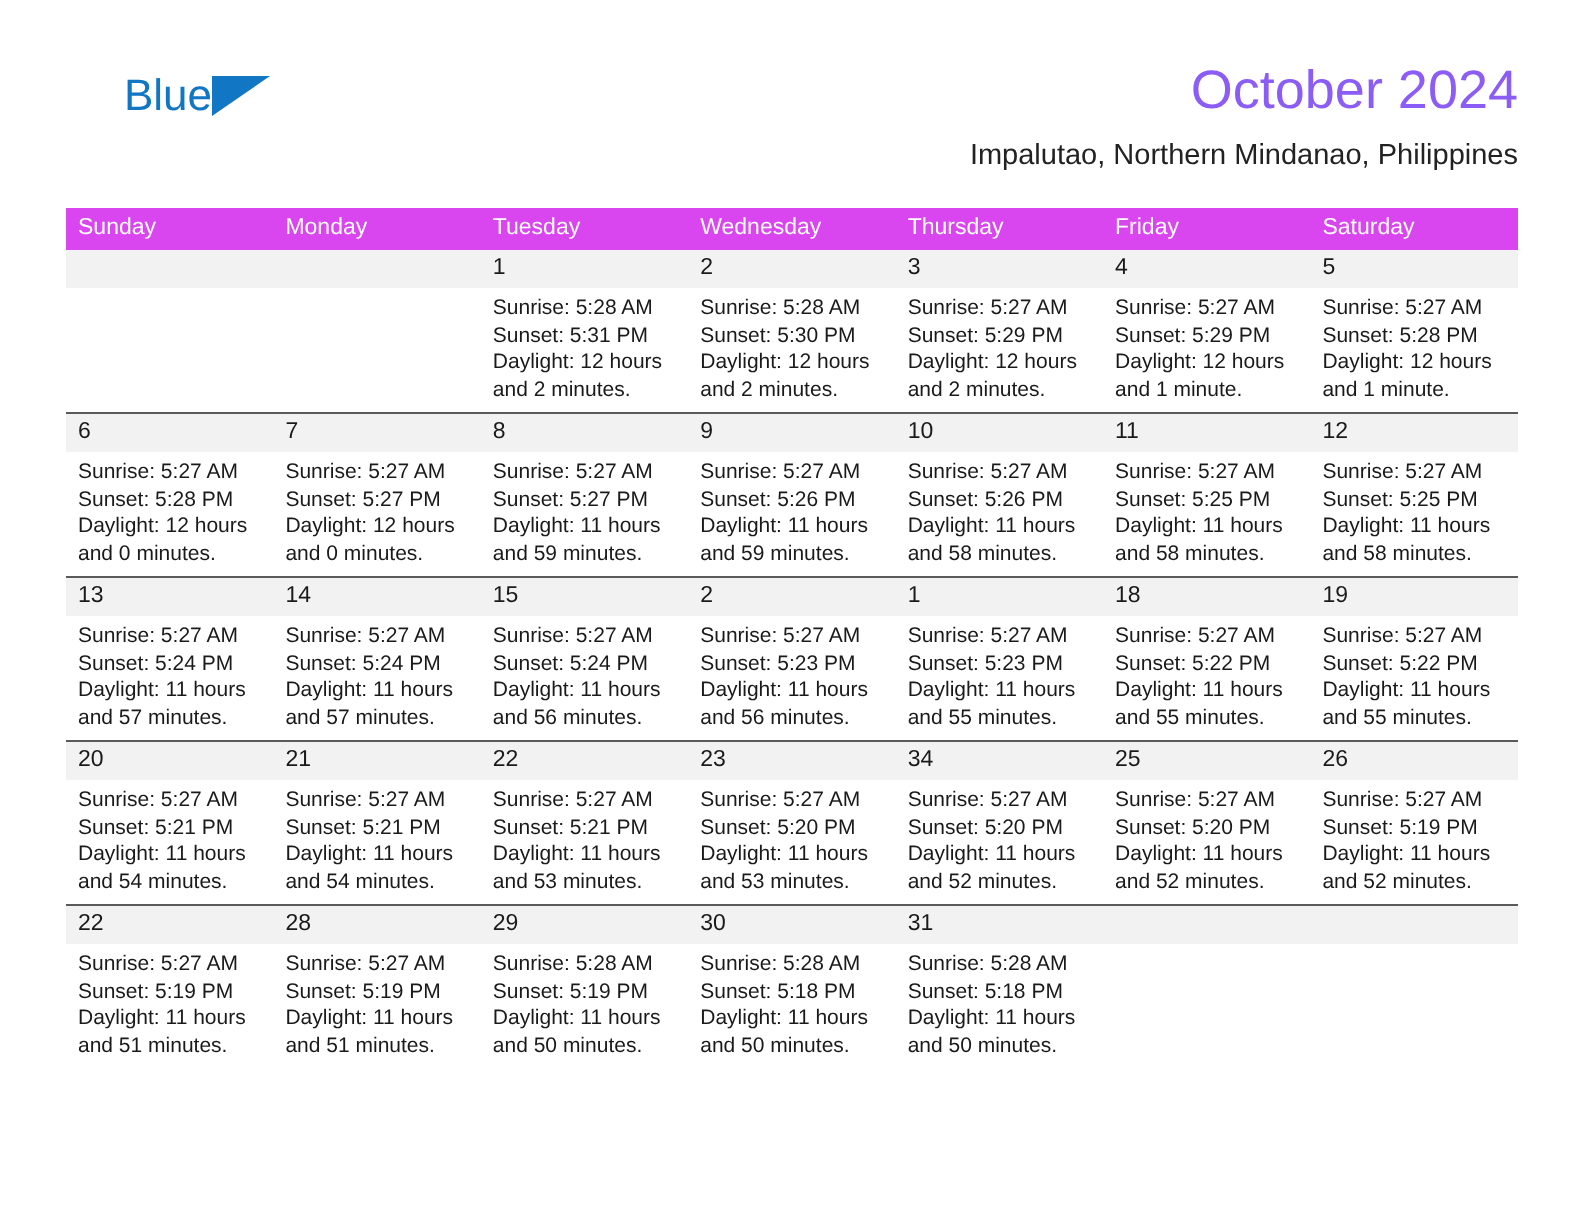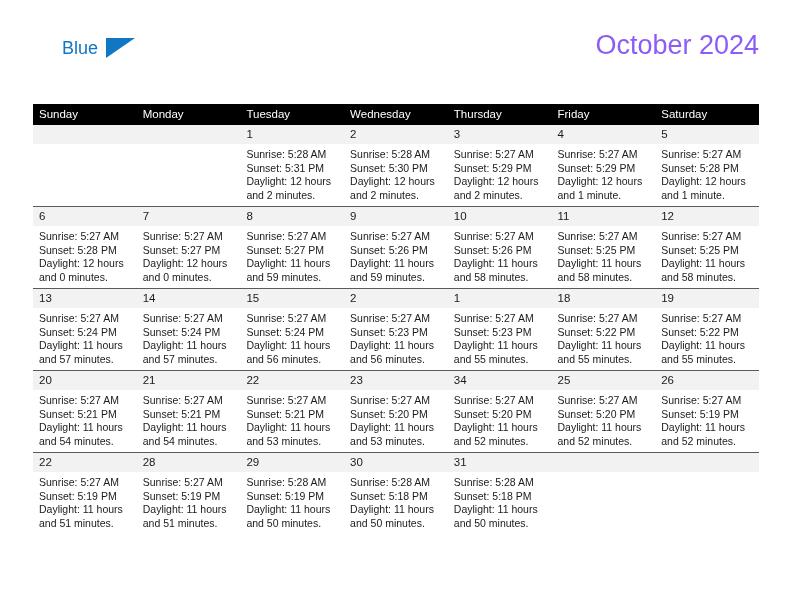--- a/index.html
+++ b/index.html
@@ -38,21 +38,21 @@
   }
   .brand-general {
     font-size: 22px;
     color: #3a3a3a;
     letter-spacing: -0.2px;
     line-height: 22px;
     display: block;
     font-weight: 400;
   }
   .brand-blue {
-    font-size: 18px;
+    font-size: 22px;
     color: #1176c4;
     line-height: 22px;
     display: block;
     margin-top: 1px;
     margin-left: 29px;
     font-weight: 400;
   }
   .brand-triangle {
     position: absolute;
     left: 73px;
@@ -88,21 +88,21 @@
   
   .calendar {
     position: absolute;
     left: 33px;
     top: 104px;
     width: 726px;
     border-collapse: collapse;
     table-layout: fixed;
   }
   .calendar th {
-    background: #000000;
+    background: #d946ef;
     color: #ffffff;
     font-size: 11.5px;
     font-weight: 400;
     text-align: left;
     padding: 4px 0 5px 6px;
     height: 12px;
     border: none;
   }
   .calendar td {
     vertical-align: top;
@@ -143,20 +143,21 @@
 
   <div class="header">
 
     <div class="brand">
       <span class="brand-triangle"></span>
       <span class="brand-blue">Blue</span>
     </div>
 
     <div class="title-block">
       <div class="cal-title">October 2024</div>
+      <div class="cal-subtitle">Impalutao, Northern Mindanao, Philippines</div>
     </div>
 
   </div>
 
   <table class="calendar">
     <colgroup>
       <col style="width:14.2857%">
         <col style="width:14.2857%">
         <col style="width:14.2857%">
       <col style="width:14.2857%">

